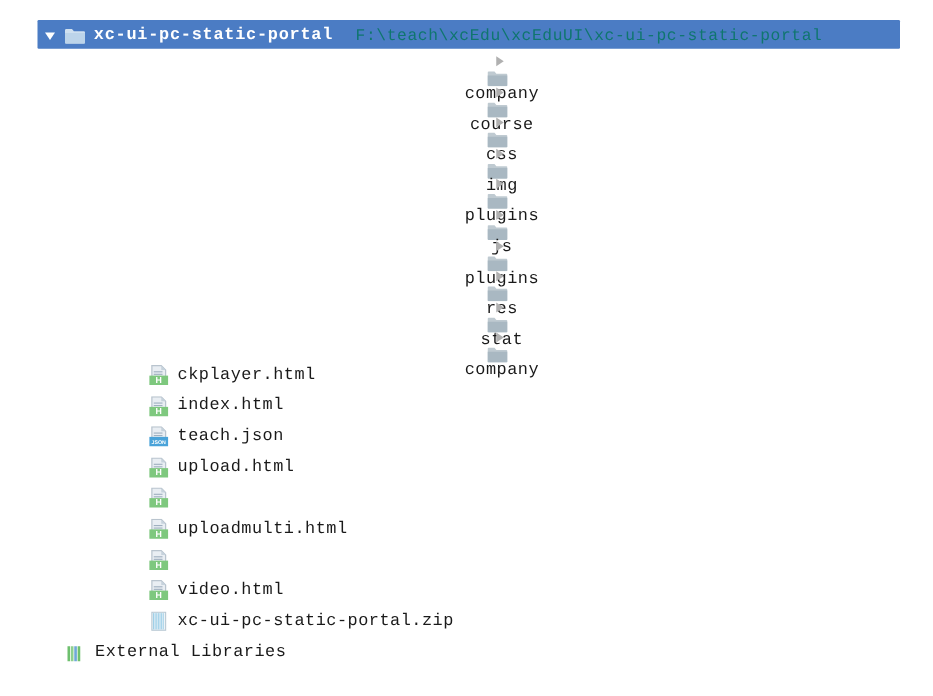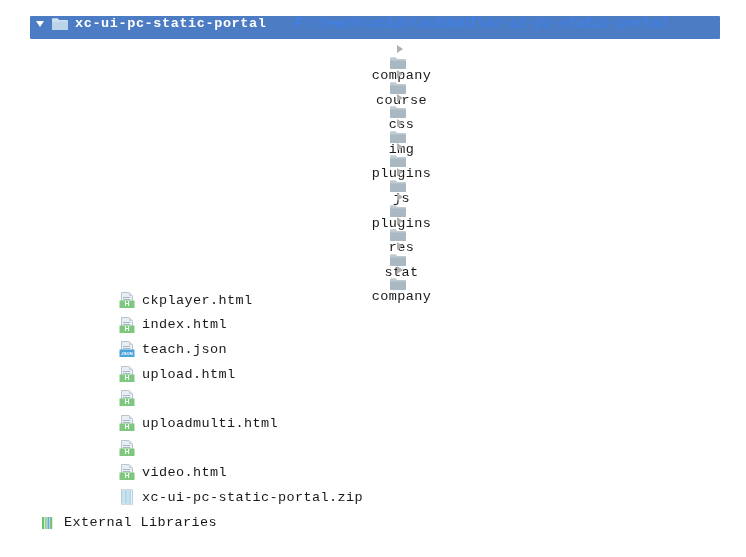--- a/index.html
+++ b/index.html
@@ -44,20 +44,21 @@
     left: 30px;
     top: 0;
     width: 690px;
     height: 23px;
     background: #4b7cc4;
     border-radius: 1px;
   }
   .root-inner {
     position: relative;
     display: flex;
+    align-items: center;
     height: 23px;
     padding-left: 34px;
     z-index: 2;
   }
 
   
   .twisty {
     width: 14px;
     height: 14px;
     flex: 0 0 14px;
@@ -103,33 +104,32 @@
   }
   .root-name {
     font-size: 13.5px;
     font-weight: bold;
     color: #ffffff;
     letter-spacing: 0.6px;
     line-height: 1;
   }
   .root-path {
     font-size: 13px;
-    color: #3b82f6;
+    color: #0f766e;
     letter-spacing: 0.5px;
-    margin-left: 28px;
+    margin-left: 18px;
     line-height: 1;
-    font-style: italic;
   }
 
   
   .row.folder { padding-left: 57px; flex-direction: column; }
   
   .row.file   { padding-left: 119px; }
   
-  .row.lib    { padding-left: 41px; }
+  .row.lib    { padding-left: 53px; }
   .row.lib .label { font-size: 13.5px; }
 </style>
 </head>
 <body>
 
 <div id="tree">
 
   <div class="row root">
     <div class="root-bar"></div>
     <div class="root-inner">

